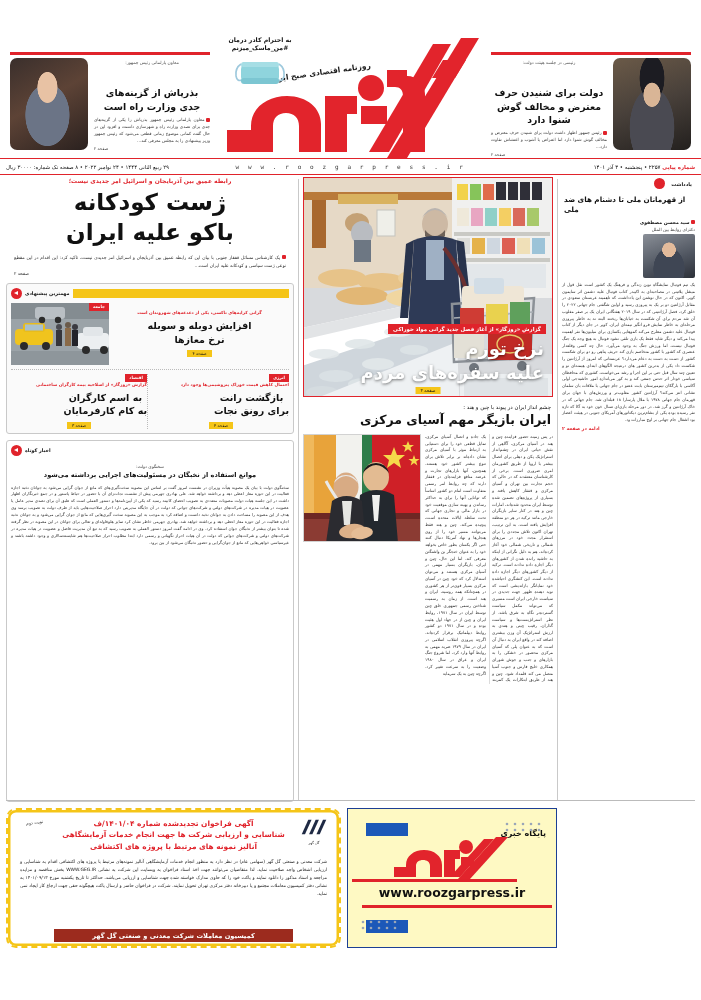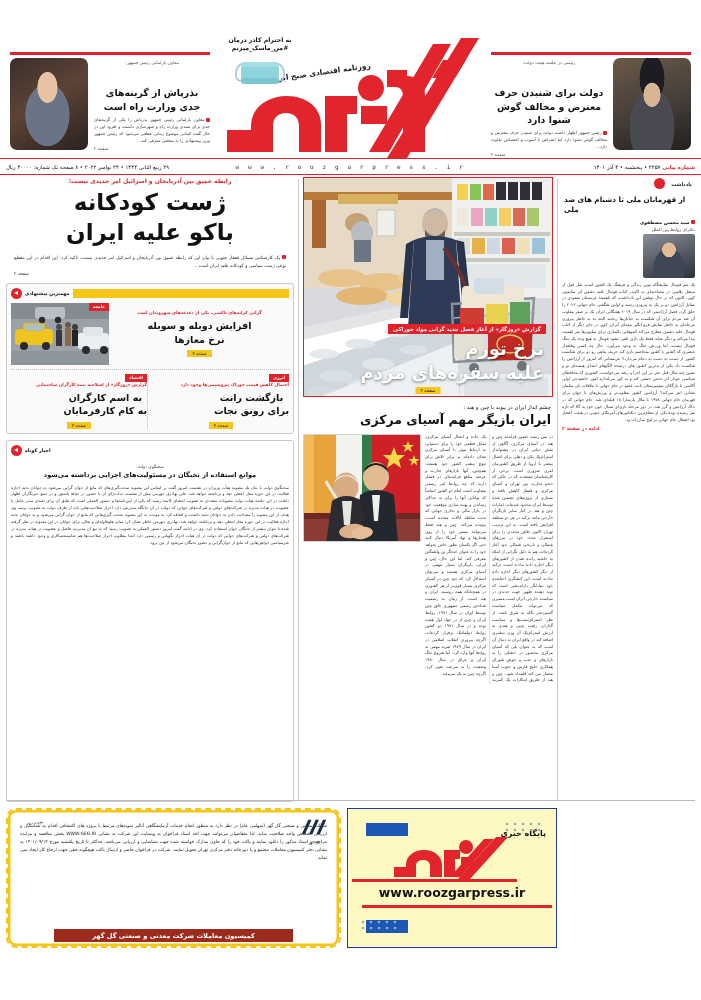--- a/index.html
+++ b/index.html
@@ -603,18 +603,23 @@
           <g fill="#1f2a44">
             <polygon points="2,20 10,2 14,2 6,20"></polygon>
             <polygon points="11,20 19,2 23,2 15,20"></polygon>
             <polygon points="20,20 28,2 32,2 24,20"></polygon>
           </g>
         </svg>
         <div style="font-size:3.6px;color:#333;margin-top:1px;">گل گهر</div>
       </div>
       <div class="tn-note">نوبت دوم</div>
 
+      <div class="tn-h">
+        <span>آگهی فراخوان تجدیدشده شماره ۱۴۰۱/۰۴/ف</span><br>
+        <span>شناسایی و ارزیابی شرکت ها جهت انجام خدمات آزمایشگاهی</span><br>
+        <span>آنالیز نمونه های مرتبط با پروژه های اکتشافی</span>
+      </div>
       <div class="tn-body">شرکت معدنی و صنعتی گل گهر (سهامی عام) در نظر دارد به منظور انجام خدمات آزمایشگاهی آنالیز نمونه‌های مرتبط با پروژه های اکتشافی اقدام به شناسایی و ارزیابی اشخاص واجد صلاحیت نماید. لذا متقاضیان می‌توانند جهت اخذ اسناد فراخوان به وبسایت این شرکت به نشانی WWW.GEG.IR بخش مناقصه و مزایده مراجعه و اسناد مذکور را دانلود نمایند و پاکت خود را که حاوی مدارک خواسته شده جهت شناسایی و ارزیابی می‌باشد، حداکثر تا تاریخ یکشنبه مورخ ۱۴۰۱/۰۹/۱۳ به نشانی دفتر کمیسیون معاملات مجتمع و یا دبیرخانه دفتر مرکزی تهران تحویل نمایند. شرکت در فراخوان حاضر و ارسال پاکت هیچگونه حقی جهت ارجاع کار ایجاد نمی نماید.</div>
       <div class="tn-foot">کمیسیون معاملات شرکت معدنی و صنعتی گل گهر</div>
     </div>
   </div>
 
 </div>
 
 </body></html>

